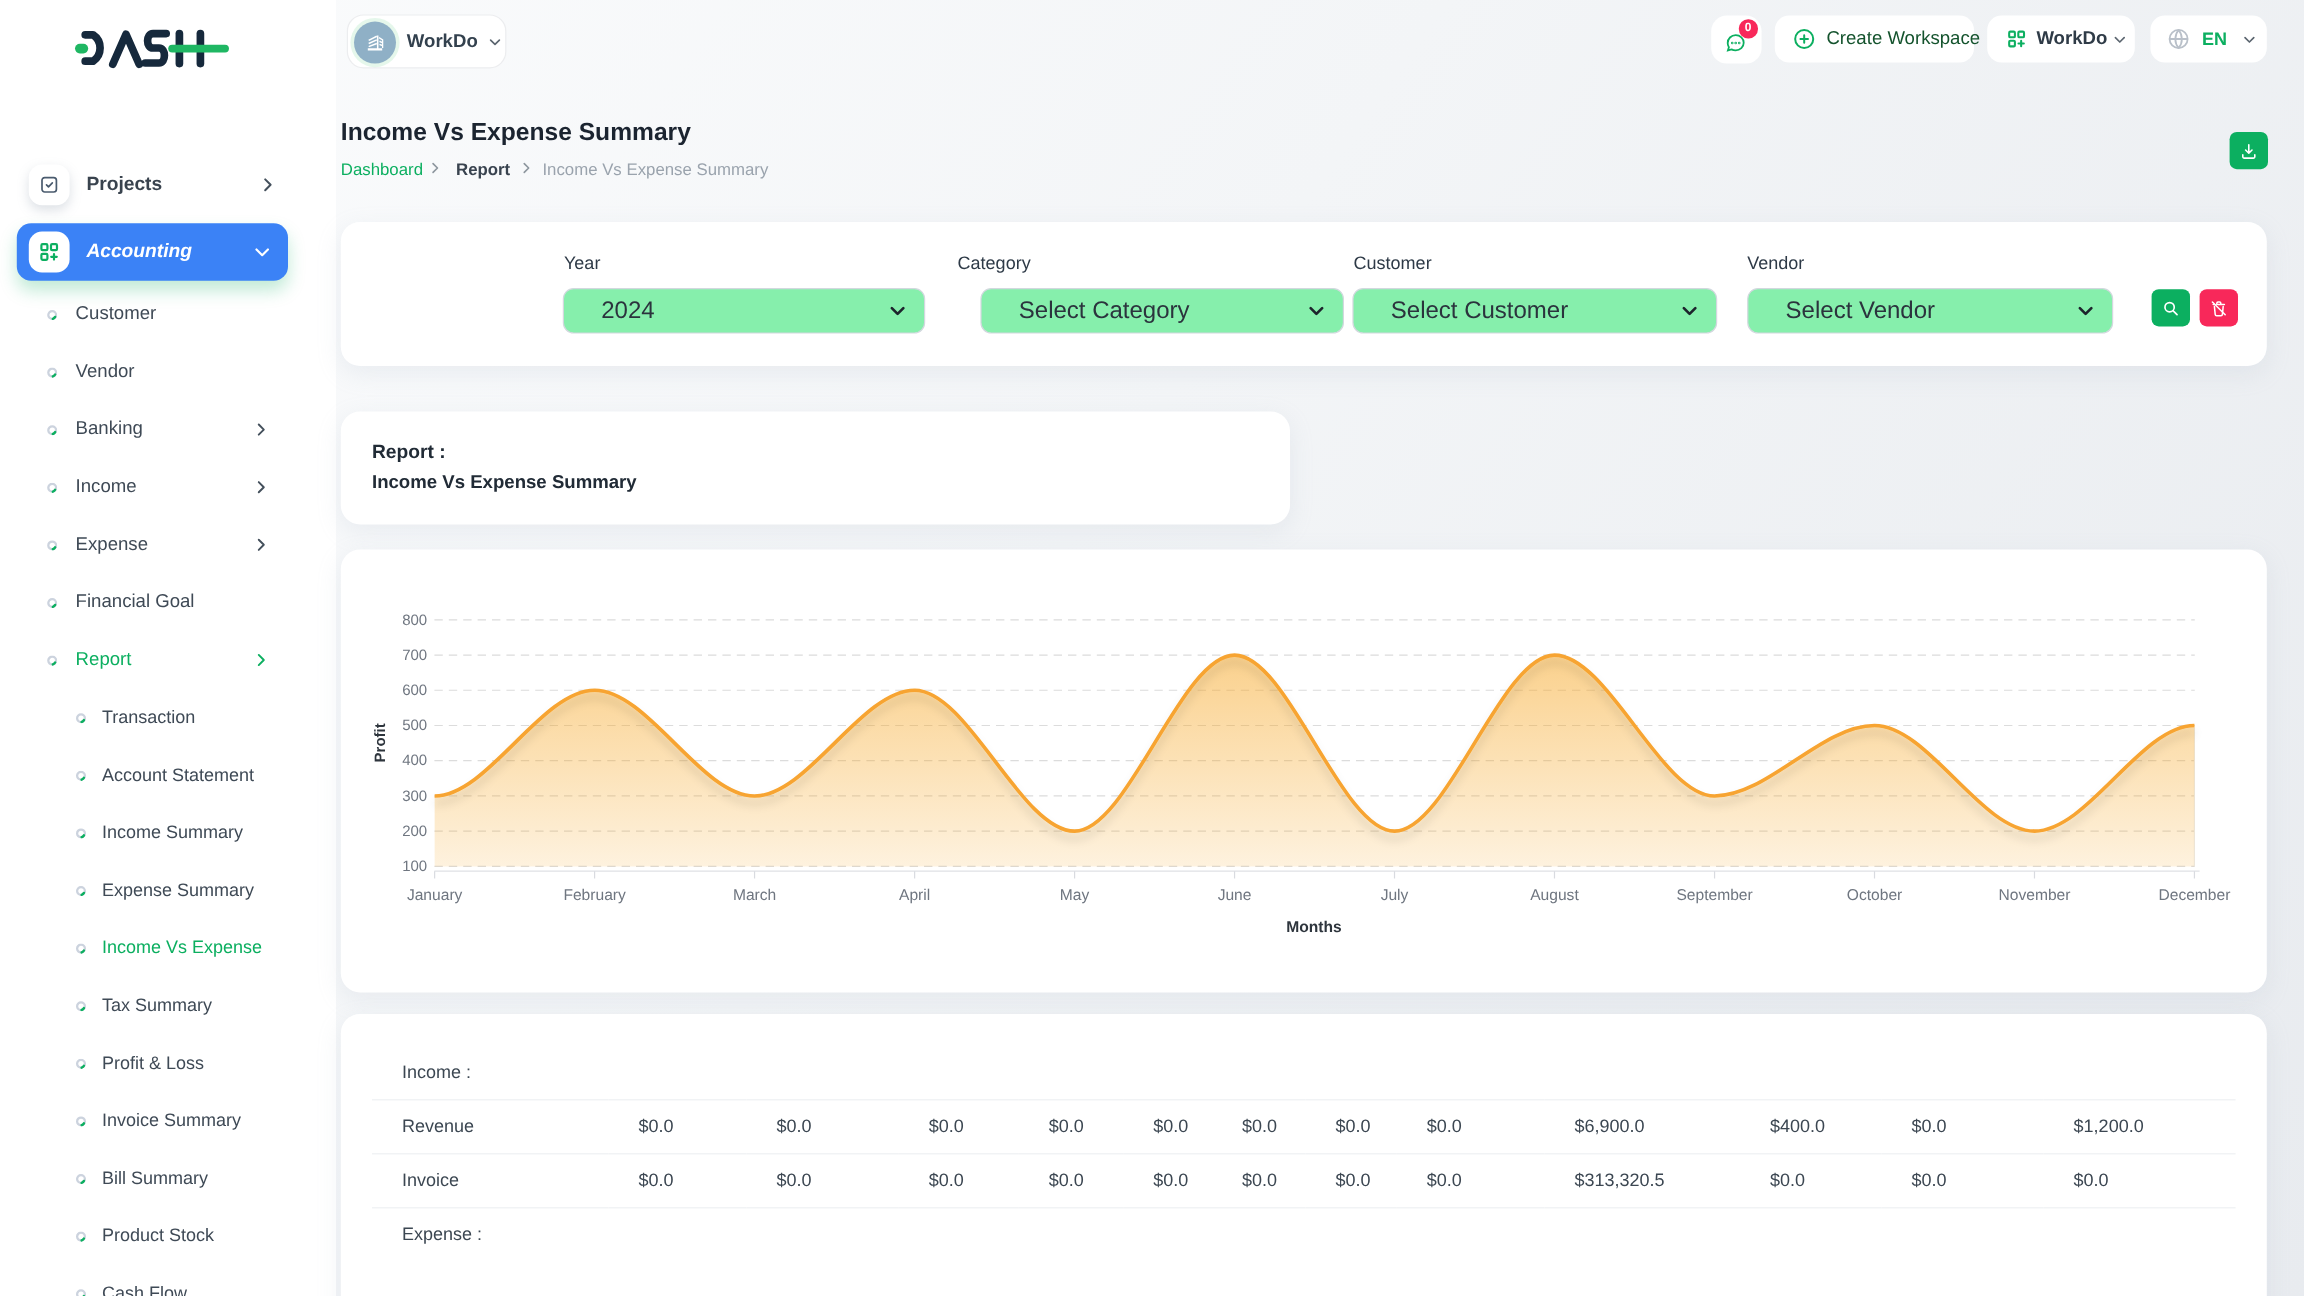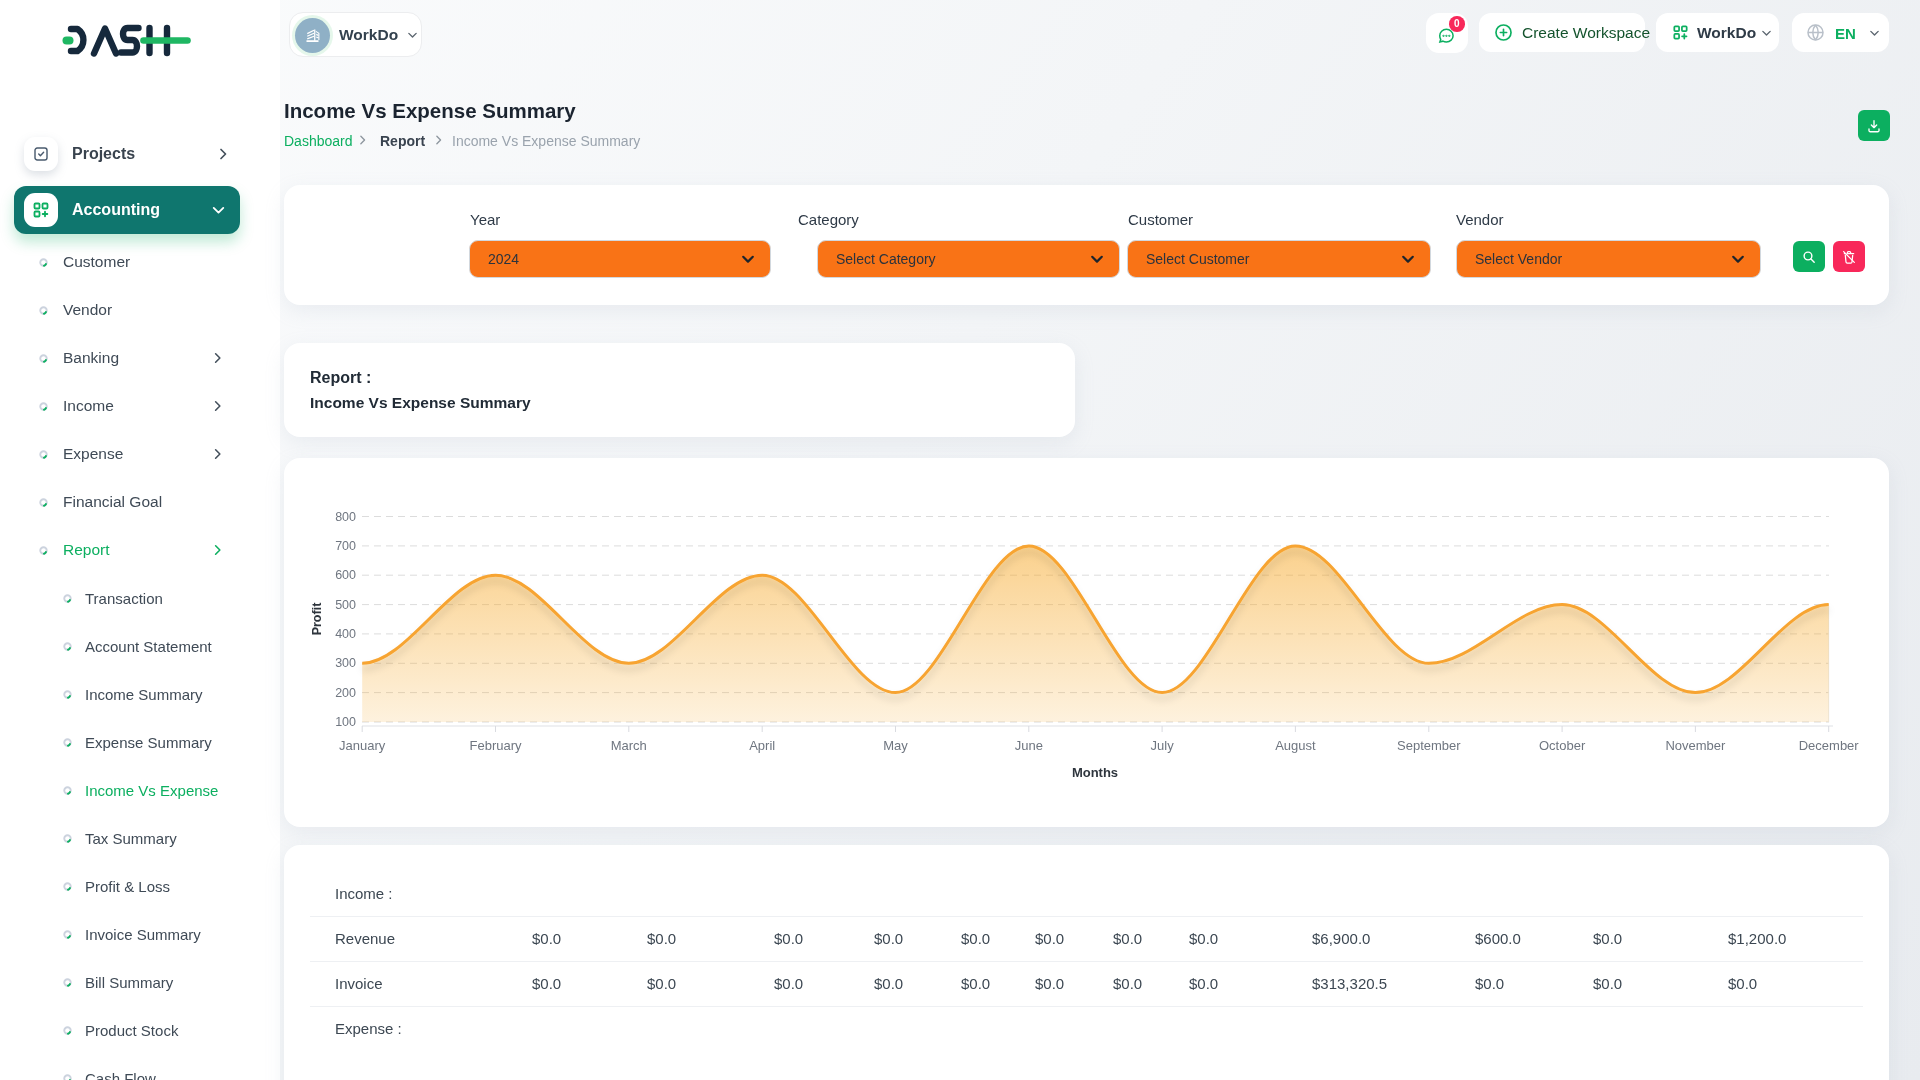--- a/index.html
+++ b/index.html
@@ -9,28 +9,28 @@
 .nav-row { position:absolute; left:0; width:280px; height:34px; }
 .tile { position:absolute; left:24px; top:0; width:34px; height:34px; background:#fff; border-radius:11px; box-shadow:0 4px 10px rgba(130,145,160,.28); display:flex; align-items:center; justify-content:center; }
 .nav-txt { position:absolute; left:72px; top:50%; transform:translateY(-50%); font-size:16px; font-weight:600; color:#39434e; }
 .chev { position:absolute; top:50%; transform:translateY(-50%); }
 .l1 { position:absolute; left:0; width:280px; height:24px; }
 .l1 .dot { position:absolute; left:39px; top:50%; margin-top:-4.5px; }
 .l1 .t { position:absolute; left:63px; top:50%; transform:translateY(-50%); font-size:15.5px; font-weight:500; color:#3f4a56; }
 .l2 .dot { left:63px; }
 .l2 .t { left:85px; font-size:15px; }
 .green { color:#0CAF60 !important; }
-.acct { position:absolute; left:14px; top:186px; width:226px; height:48px; background:#0f766e; border-radius:12px; box-shadow:0 8px 14px rgba(12,175,96,.26); }
+.acct { position:absolute; left:14px; top:186px; width:226px; height:48px; background:#3b82f6; border-radius:12px; box-shadow:0 8px 14px rgba(12,175,96,.26);font-style:italic; }
 .acct .tile2 { position:absolute; left:10px; top:7px; width:34px; height:34px; background:#fff; border-radius:11px; display:flex; align-items:center; justify-content:center; }
 .acct .txt { position:absolute; left:58px; top:50%; transform:translateY(-50%); font-size:16px; font-weight:700; color:#fff; }
 .main { position:absolute; left:280px; top:0; width:1640px; height:1080px; }
 .pill { position:absolute; background:#fff; border-radius:12px; display:flex; align-items:center; }
 .card { position:absolute; background:#fff; border-radius:16px; box-shadow:0 6px 20px rgba(160,175,195,.16); }
 .lbl { position:absolute; font-size:15px; color:#2e3a47; }
-.sel { position:absolute; height:38px; background:#f97316; border:1px solid #d2d8de; border-radius:9px; display:flex; align-items:center; padding-left:18px; font-size:14px; color:#2b333d; }
+.sel { position:absolute; height:38px; background:#86efac; border:1px solid #d2d8de; border-radius:9px; display:flex; align-items:center; padding-left:31px; font-size:20px; color:#2b333d; }
 .sel svg { position:absolute; right:14px; }
 .sqbtn { position:absolute; width:32px; height:31px; border-radius:6px; display:flex; align-items:center; justify-content:center; }
 .crumb { position:absolute; top:133px; font-size:14px; }
 table.rep { border-collapse:collapse; table-layout:fixed; width:1553px; }
 table.rep th { background:#f8f9fb; font-size:12.5px; font-weight:700; color:#1c2734; text-align:left; padding:0 0 0 25px; height:47px; letter-spacing:.2px; }
 table.rep td { font-size:15px; color:#3c4752; text-align:left; padding:0 0 0 25px; height:45px; border-top:1px solid #eef0f3; }
 table.rep tr.first td { border-top:none; }
 </style>
 </head>
 <body>
@@ -419,21 +419,21 @@
             <td>Revenue</td>
             <td>$0.0</td>
             <td>$0.0</td>
             <td>$0.0</td>
             <td>$0.0</td>
             <td>$0.0</td>
             <td>$0.0</td>
             <td>$0.0</td>
             <td>$0.0</td>
             <td>$6,900.0</td>
-            <td>$600.0</td>
+            <td>$400.0</td>
             <td>$0.0</td>
             <td>$1,200.0</td>
           </tr>
 <tr>
             <td>Invoice</td>
             <td>$0.0</td>
             <td>$0.0</td>
             <td>$0.0</td>
             <td>$0.0</td>
             <td>$0.0</td>

